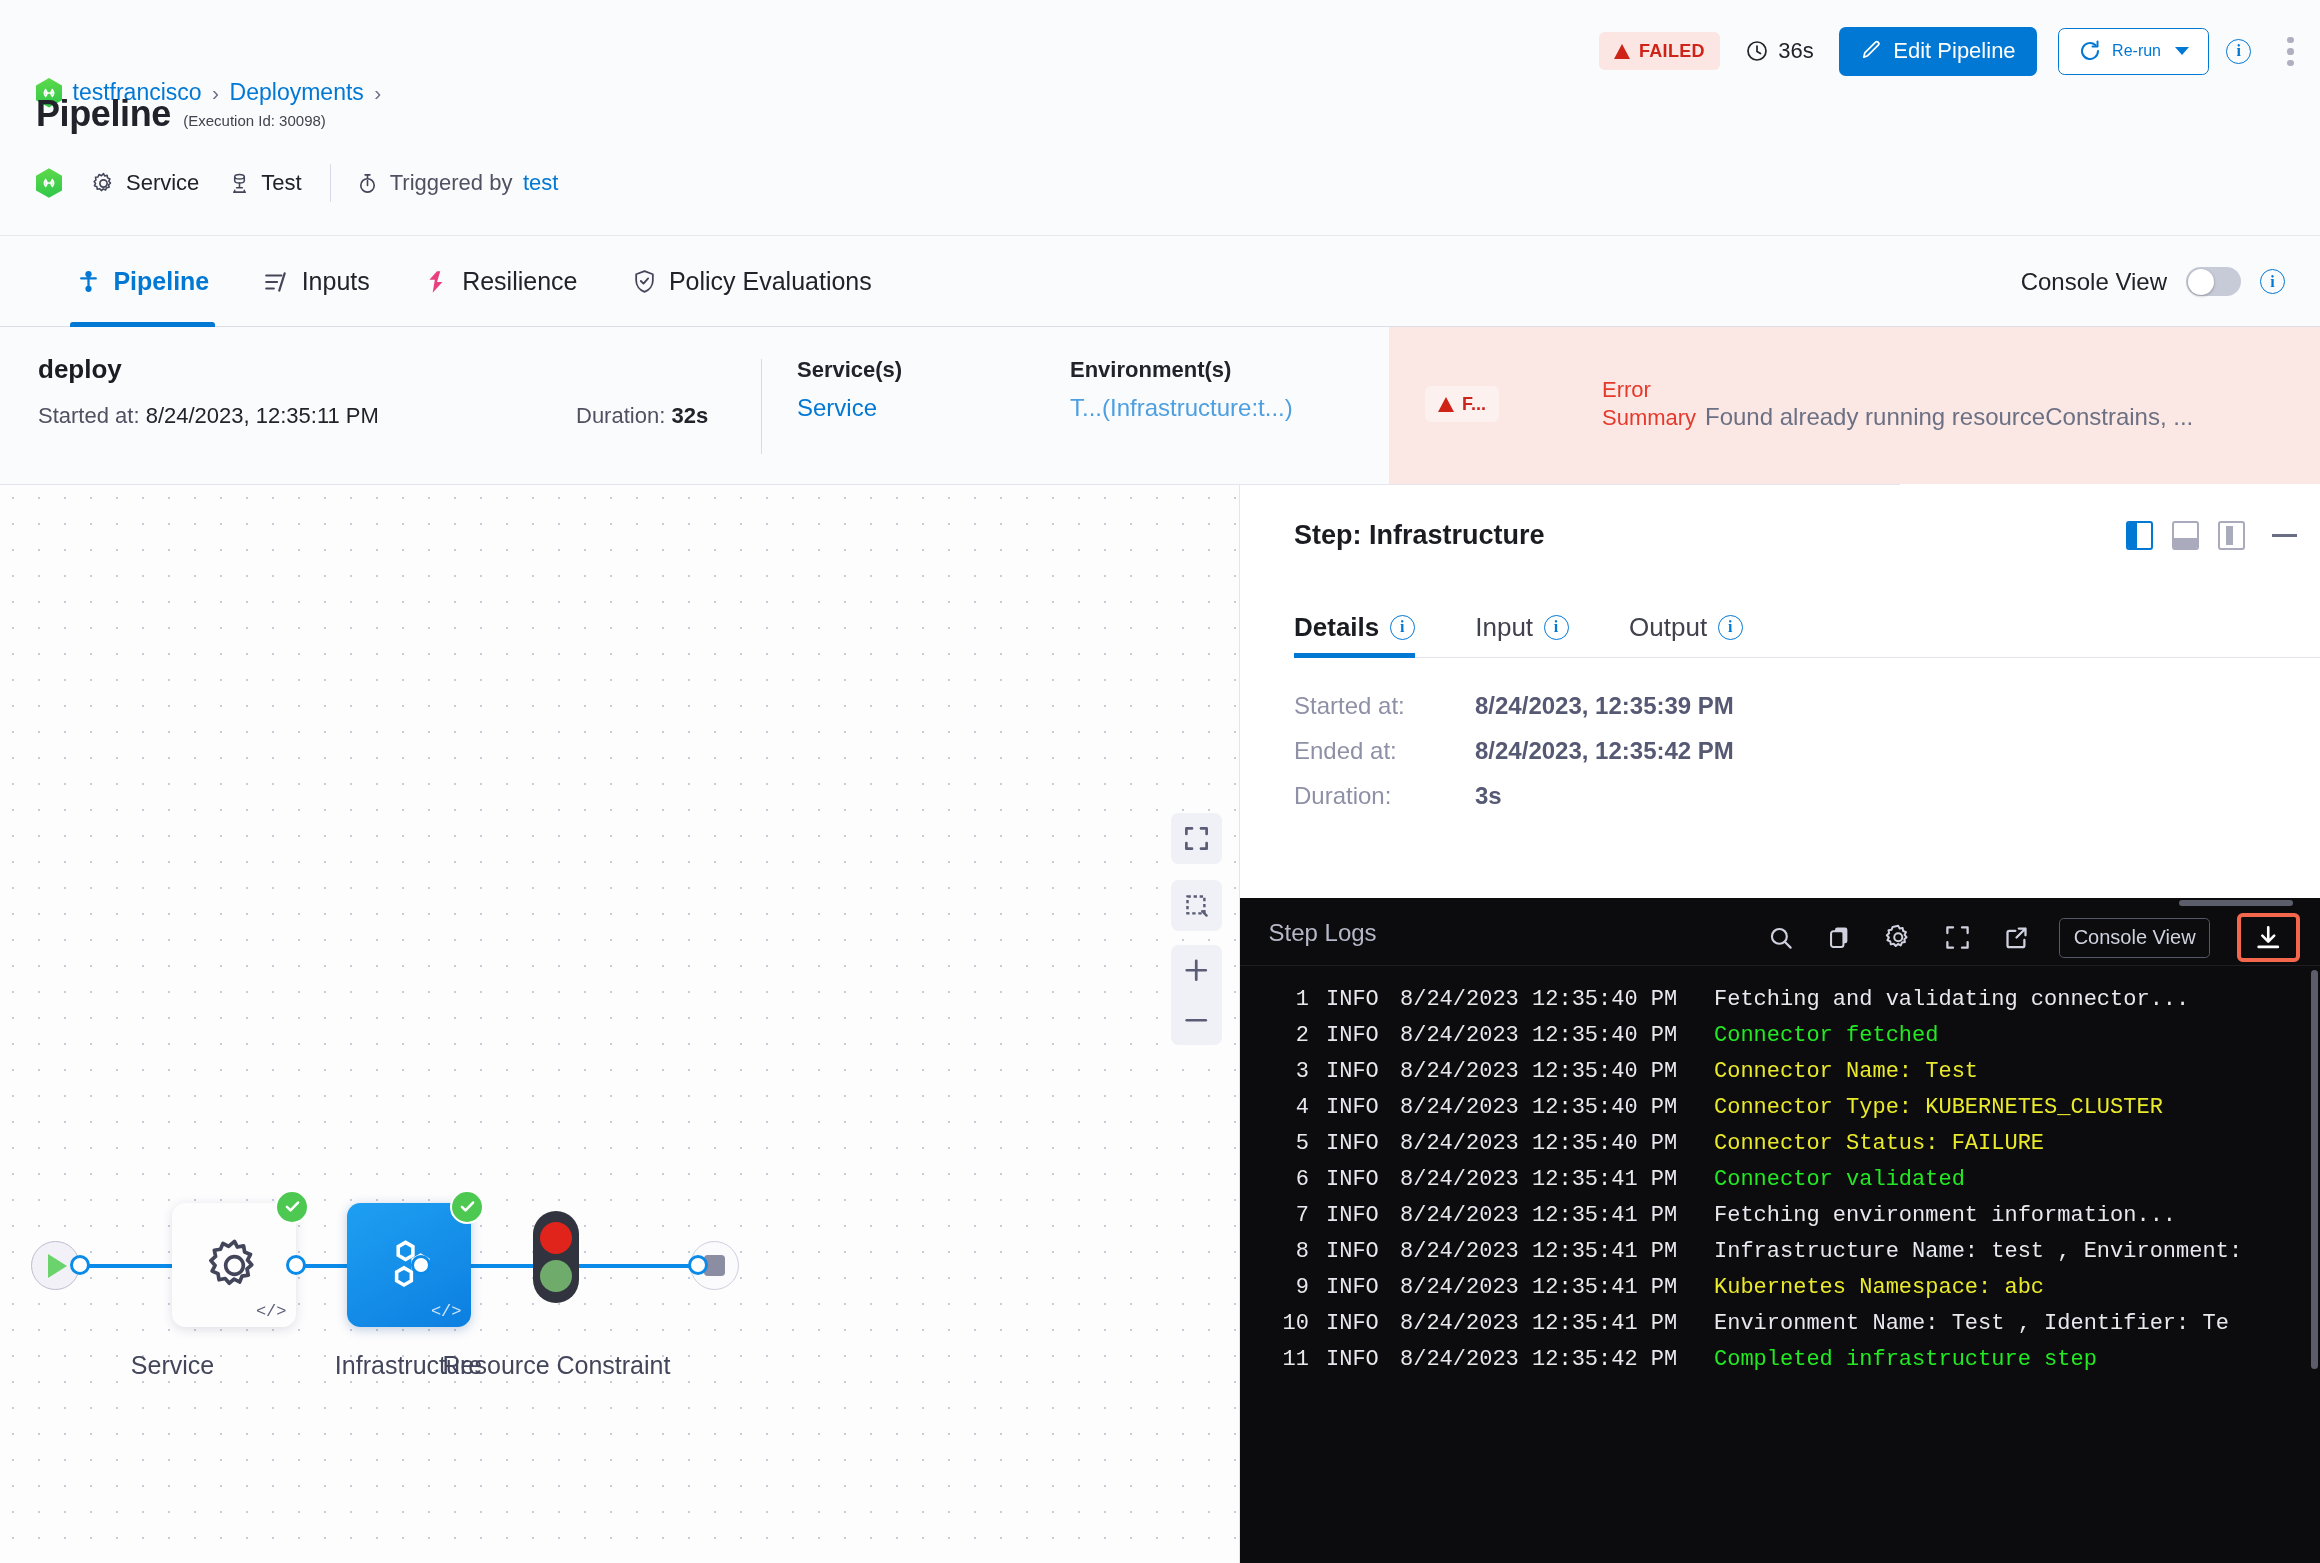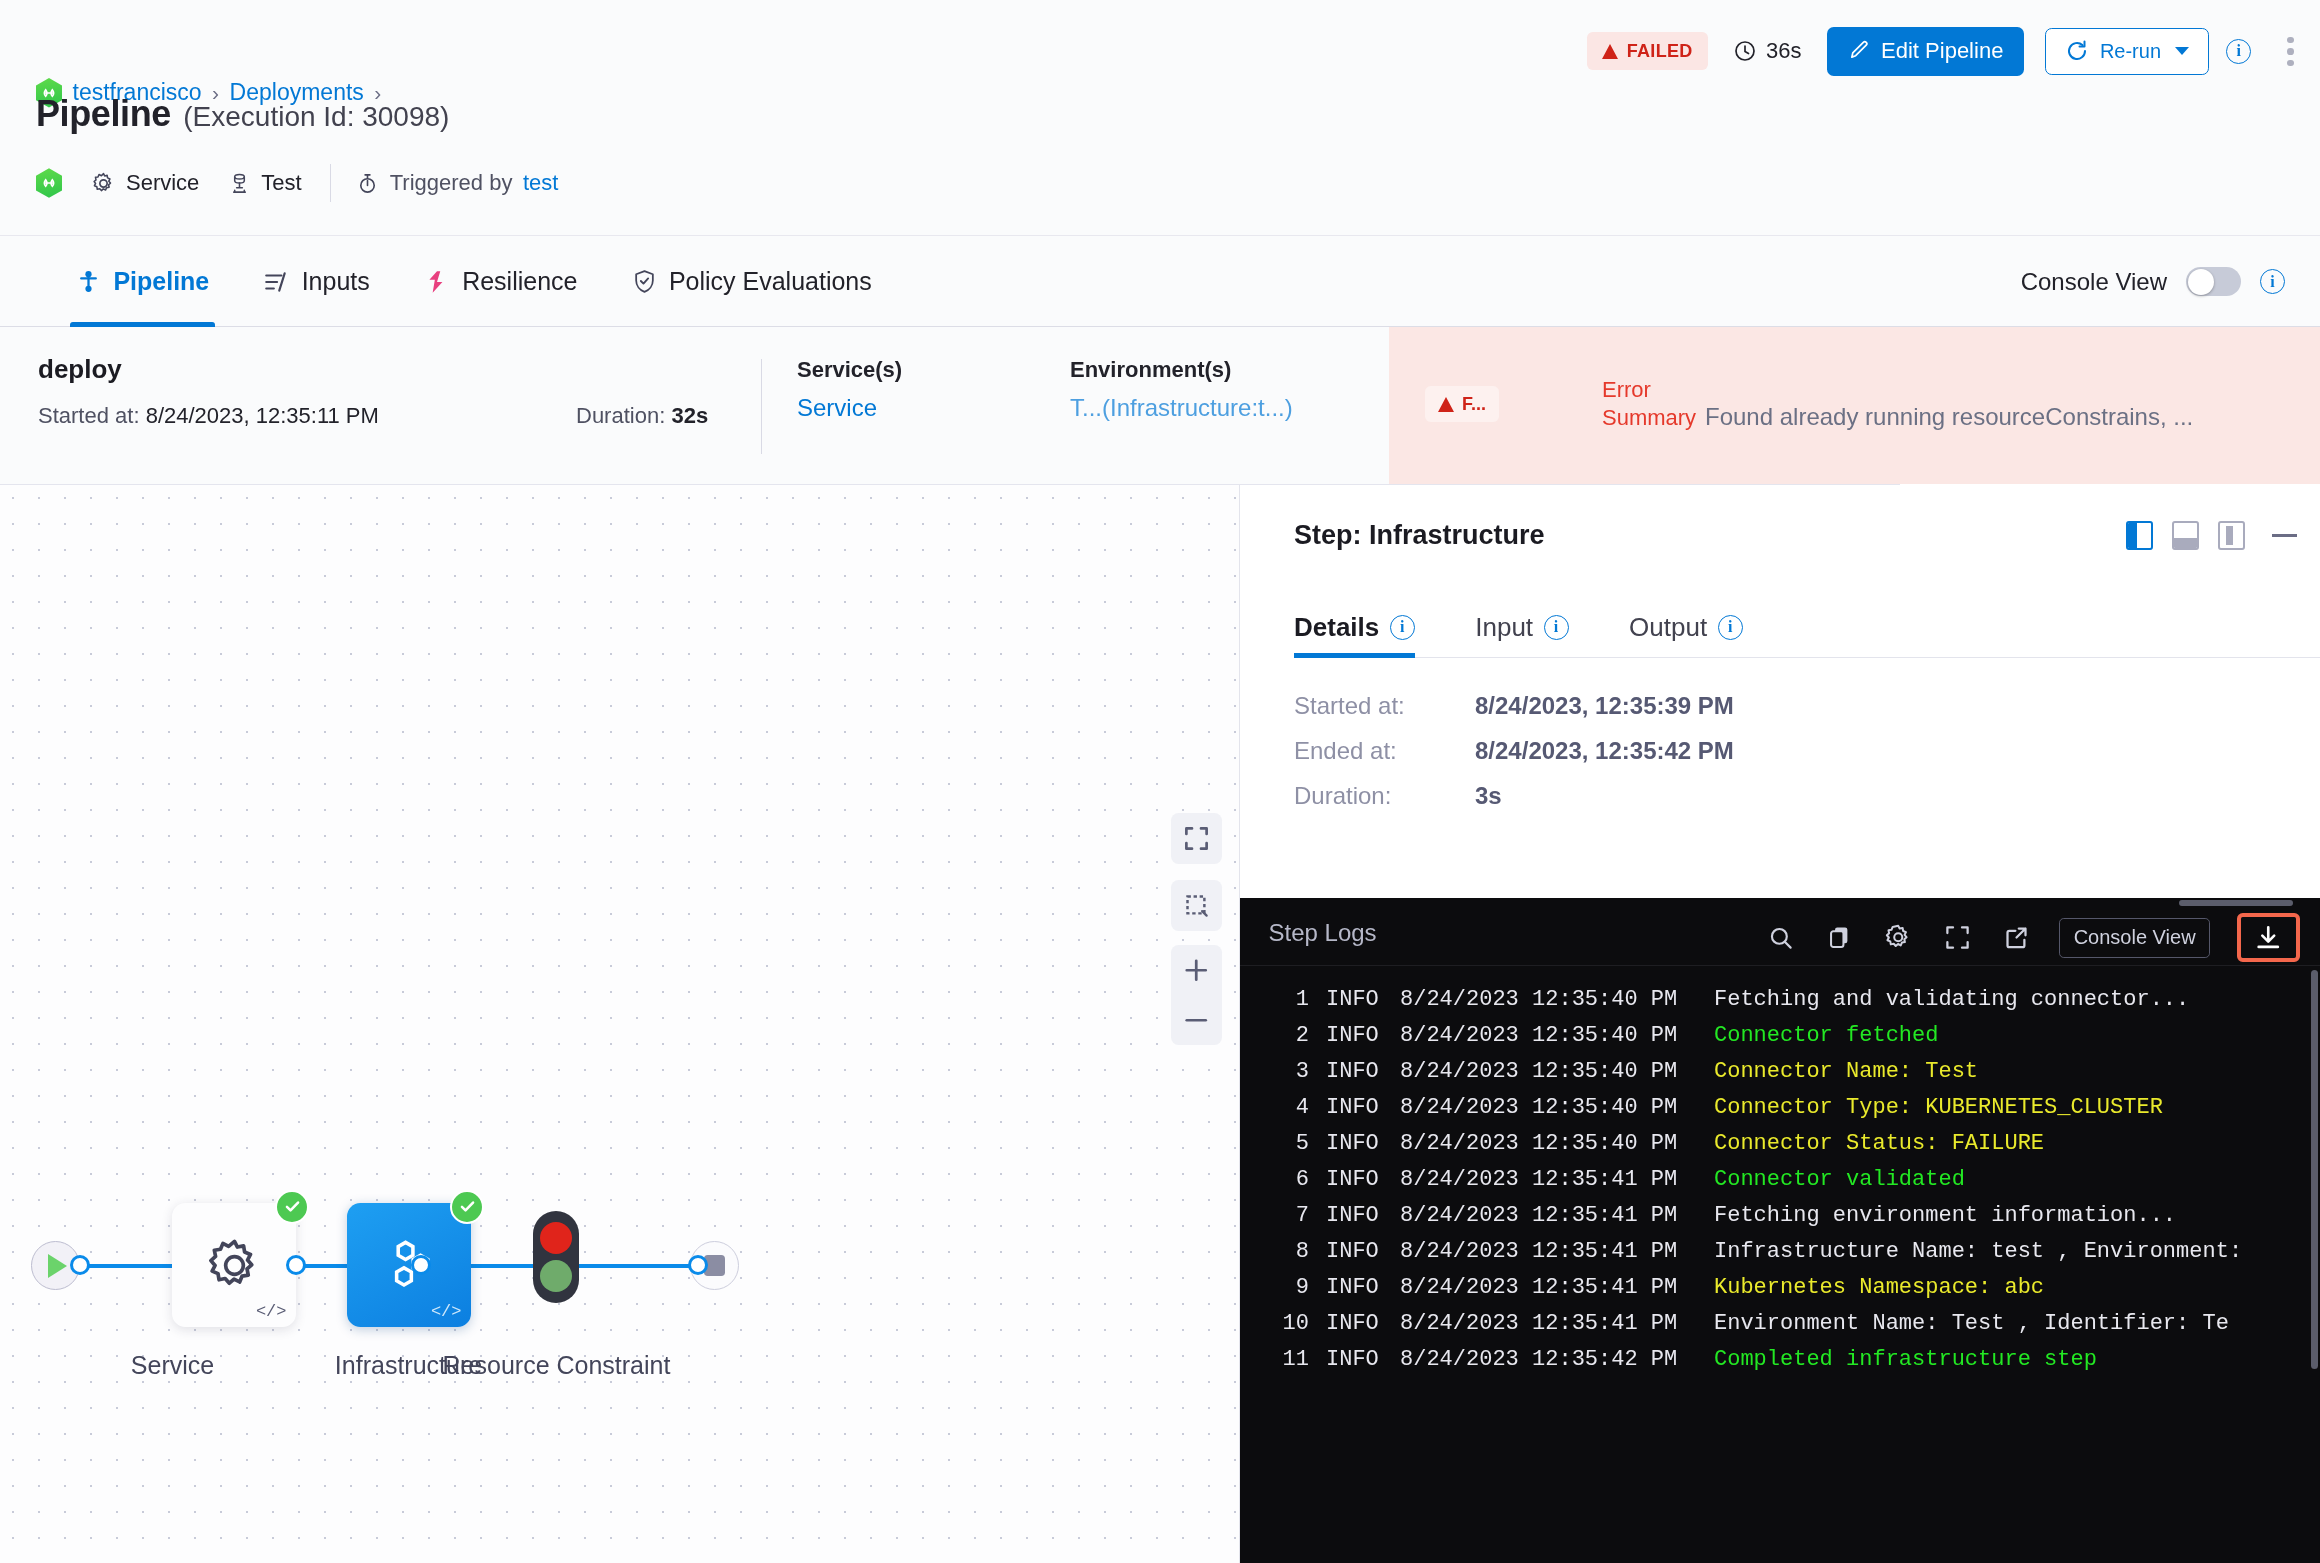--- a/index.html
+++ b/index.html
@@ -31,21 +31,21 @@
     clip-path: polygon(50% 0%, 100% 25%, 100% 75%, 50% 100%, 0% 75%, 0% 25%);
     display: inline-flex; align-items: center; justify-content: center;
   }
   .harness-logo svg { width: 16px; height: 16px; }
 
   .title-row {
     position: absolute; left: 36px; top: 93px;
     display: flex; align-items: baseline; gap: 12.4px;
   }
   .page-title { font-size: 36px; font-weight: bold; color: #22222a; letter-spacing: -0.4px; }
-  .exec-id { font-size: 28px; color: #42424f; }
+  .exec-id { font-size: 15px; color: #42424f; }
 
   .meta-row {
     position: absolute; left: 36px; top: 164px;
     display: flex; align-items: center; gap: 0px;
     font-size: 22px; color: #22222a;
   }
   .meta-row .chip { display: flex; align-items: center; gap: 10.5px; margin-right: 28.5px; }
   .meta-divider { width: 1px; height: 38px; background: #d9dae5; margin: 0 25px 0 0; }
   .meta-muted { color: #4f5162; }
   .meta-link { color: #0278d5; }
@@ -64,21 +64,21 @@
     display: flex; align-items: center; gap: 9.5px;
     font-size: 22px; color: #22222a; margin-right: 25px;
   }
   .btn-primary {
     background: #0278d5; color: #fff; font-size: 22px;
     border: none; border-radius: 6.7px; padding: 11.4px 21px;
     display: flex; align-items: flex-start; gap: 10.5px; cursor: pointer;
     margin-right: 21px;
   }
   .btn-outline {
-    background: #fff; color: #0278d5; font-size: 20px;
+    background: #fff; color: #0278d5; font-size: 16px;
     border: 1.5px solid #0278d5; border-radius: 6.7px; padding: 10.5px 19px;
     display: flex; align-items: center; gap: 10.5px; cursor: pointer;
     margin-right: 17px;
   }
   .caret-dn {
     width: 0; height: 0; border-left: 7.6px solid transparent;
     border-right: 7.6px solid transparent; border-top: 8.6px solid #0278d5;
     margin-left: 3.8px;
   }
   .info-circle {

